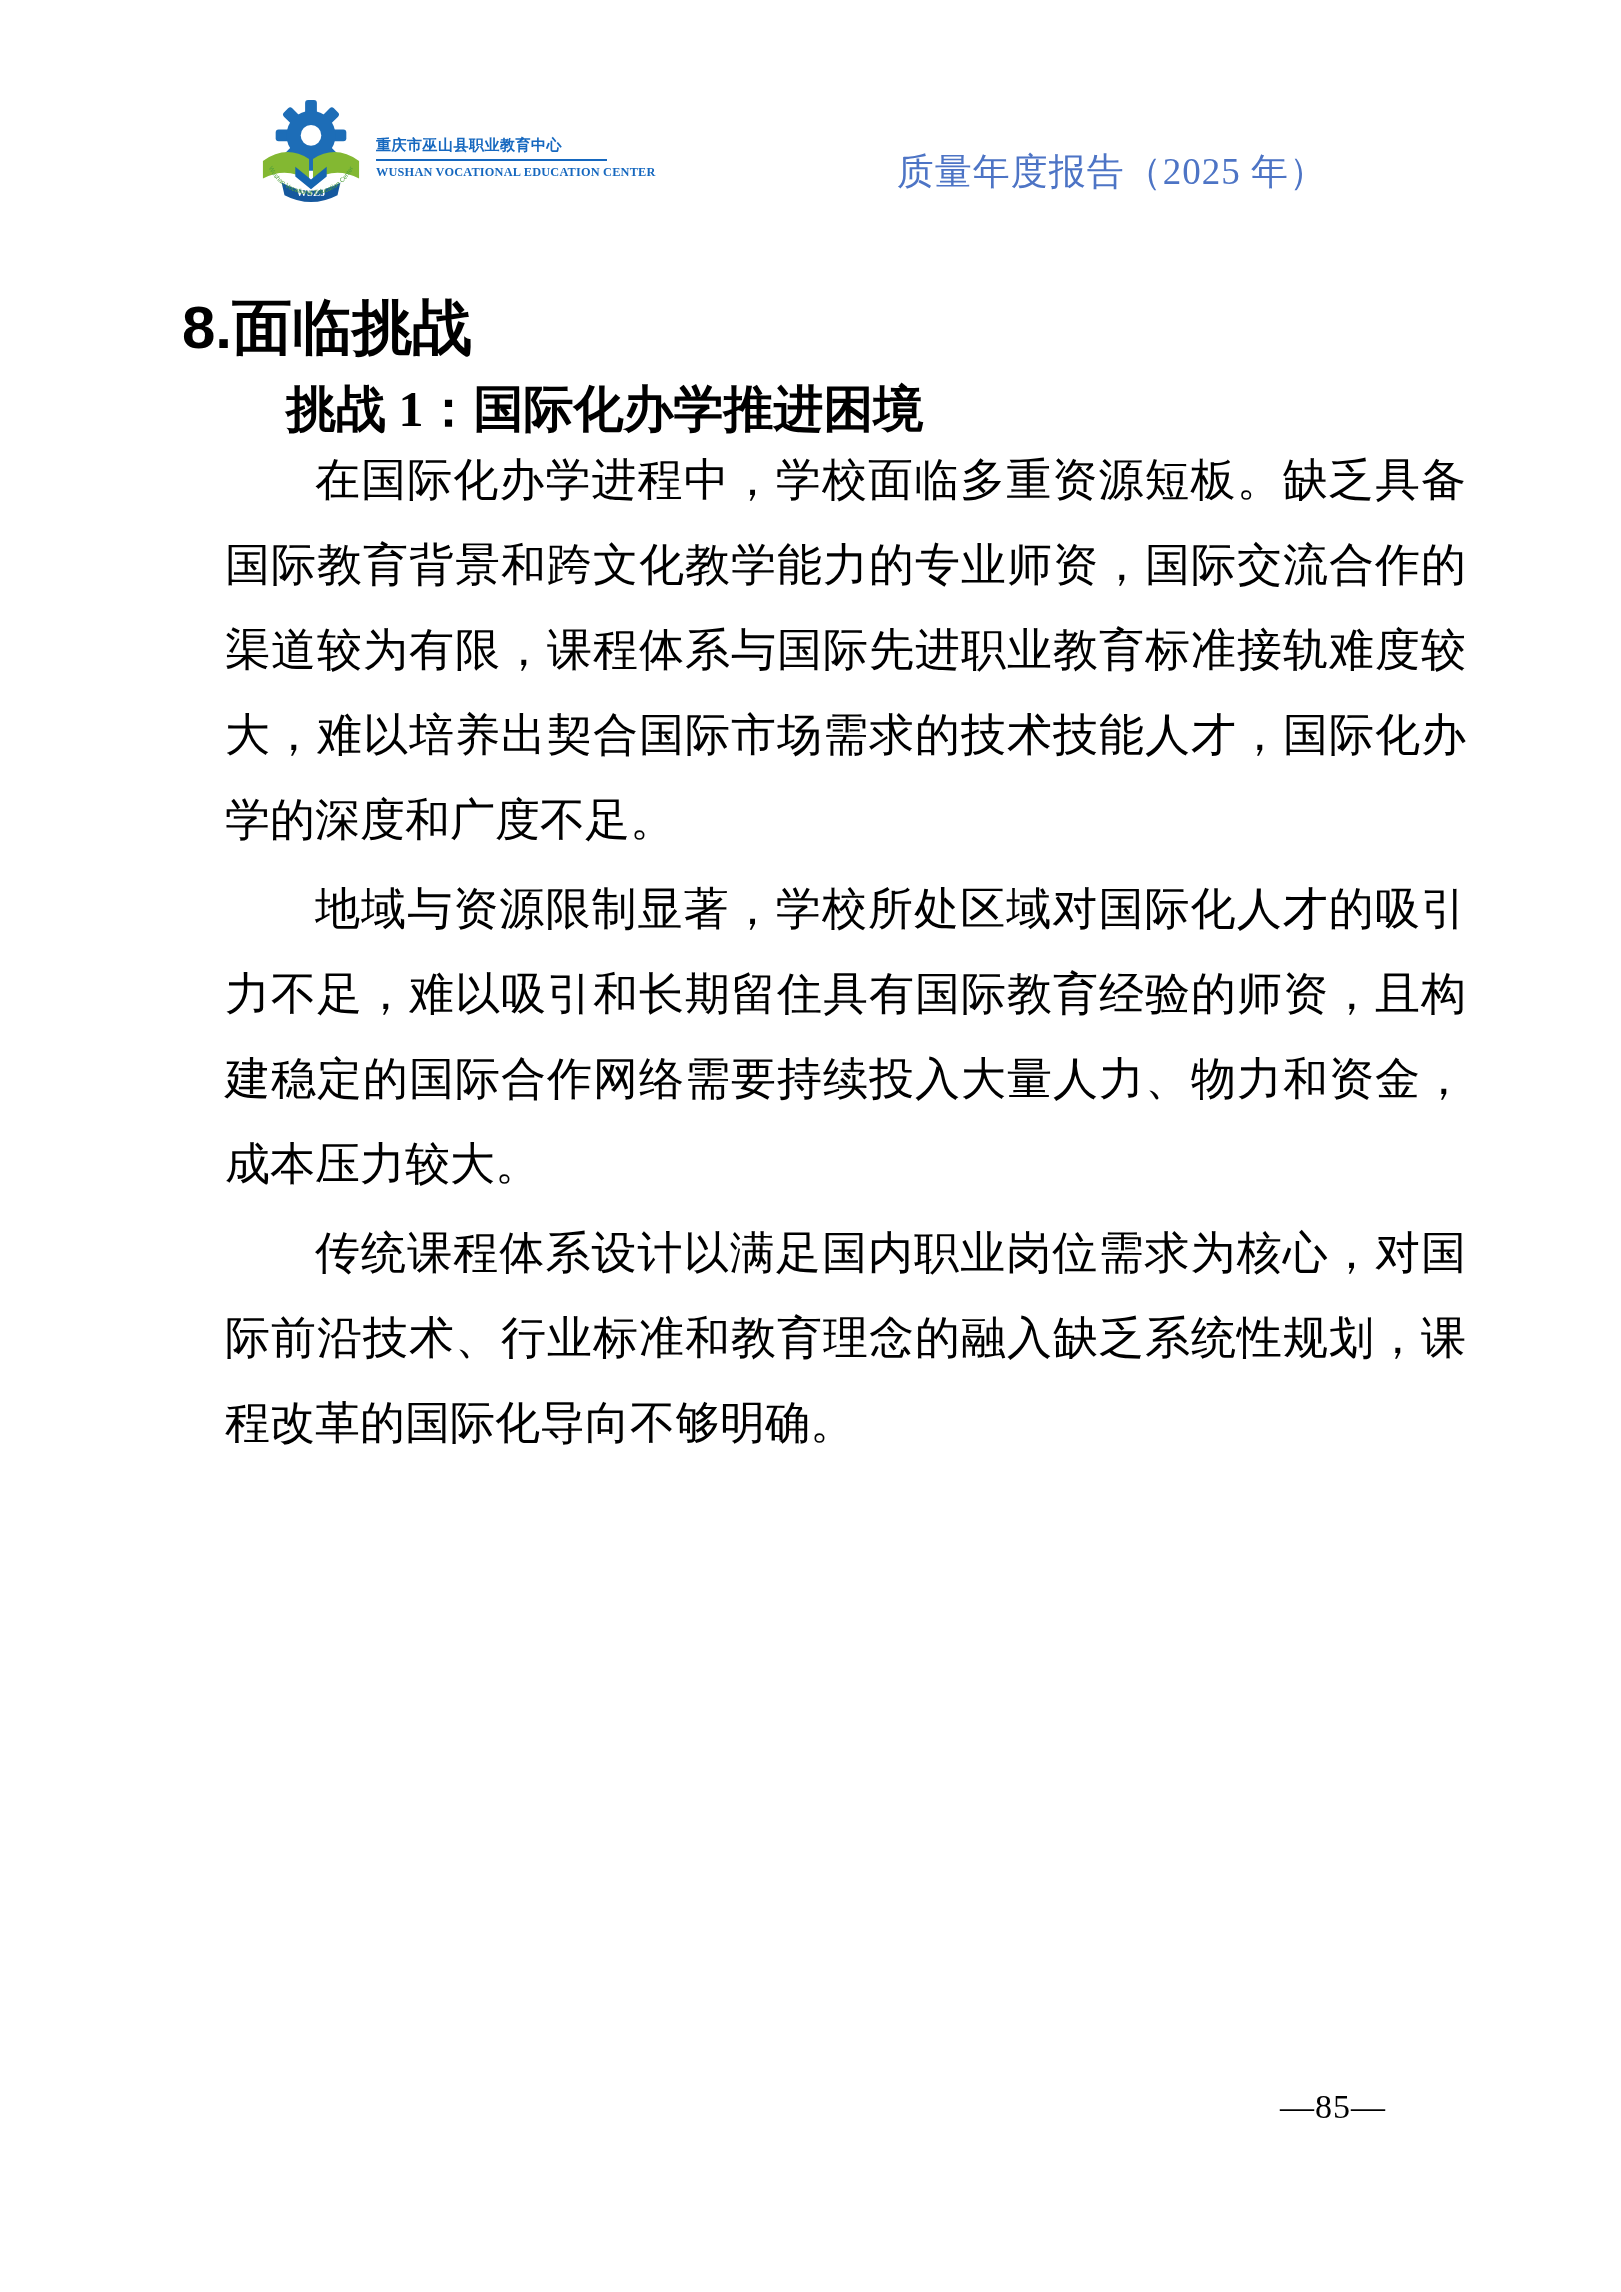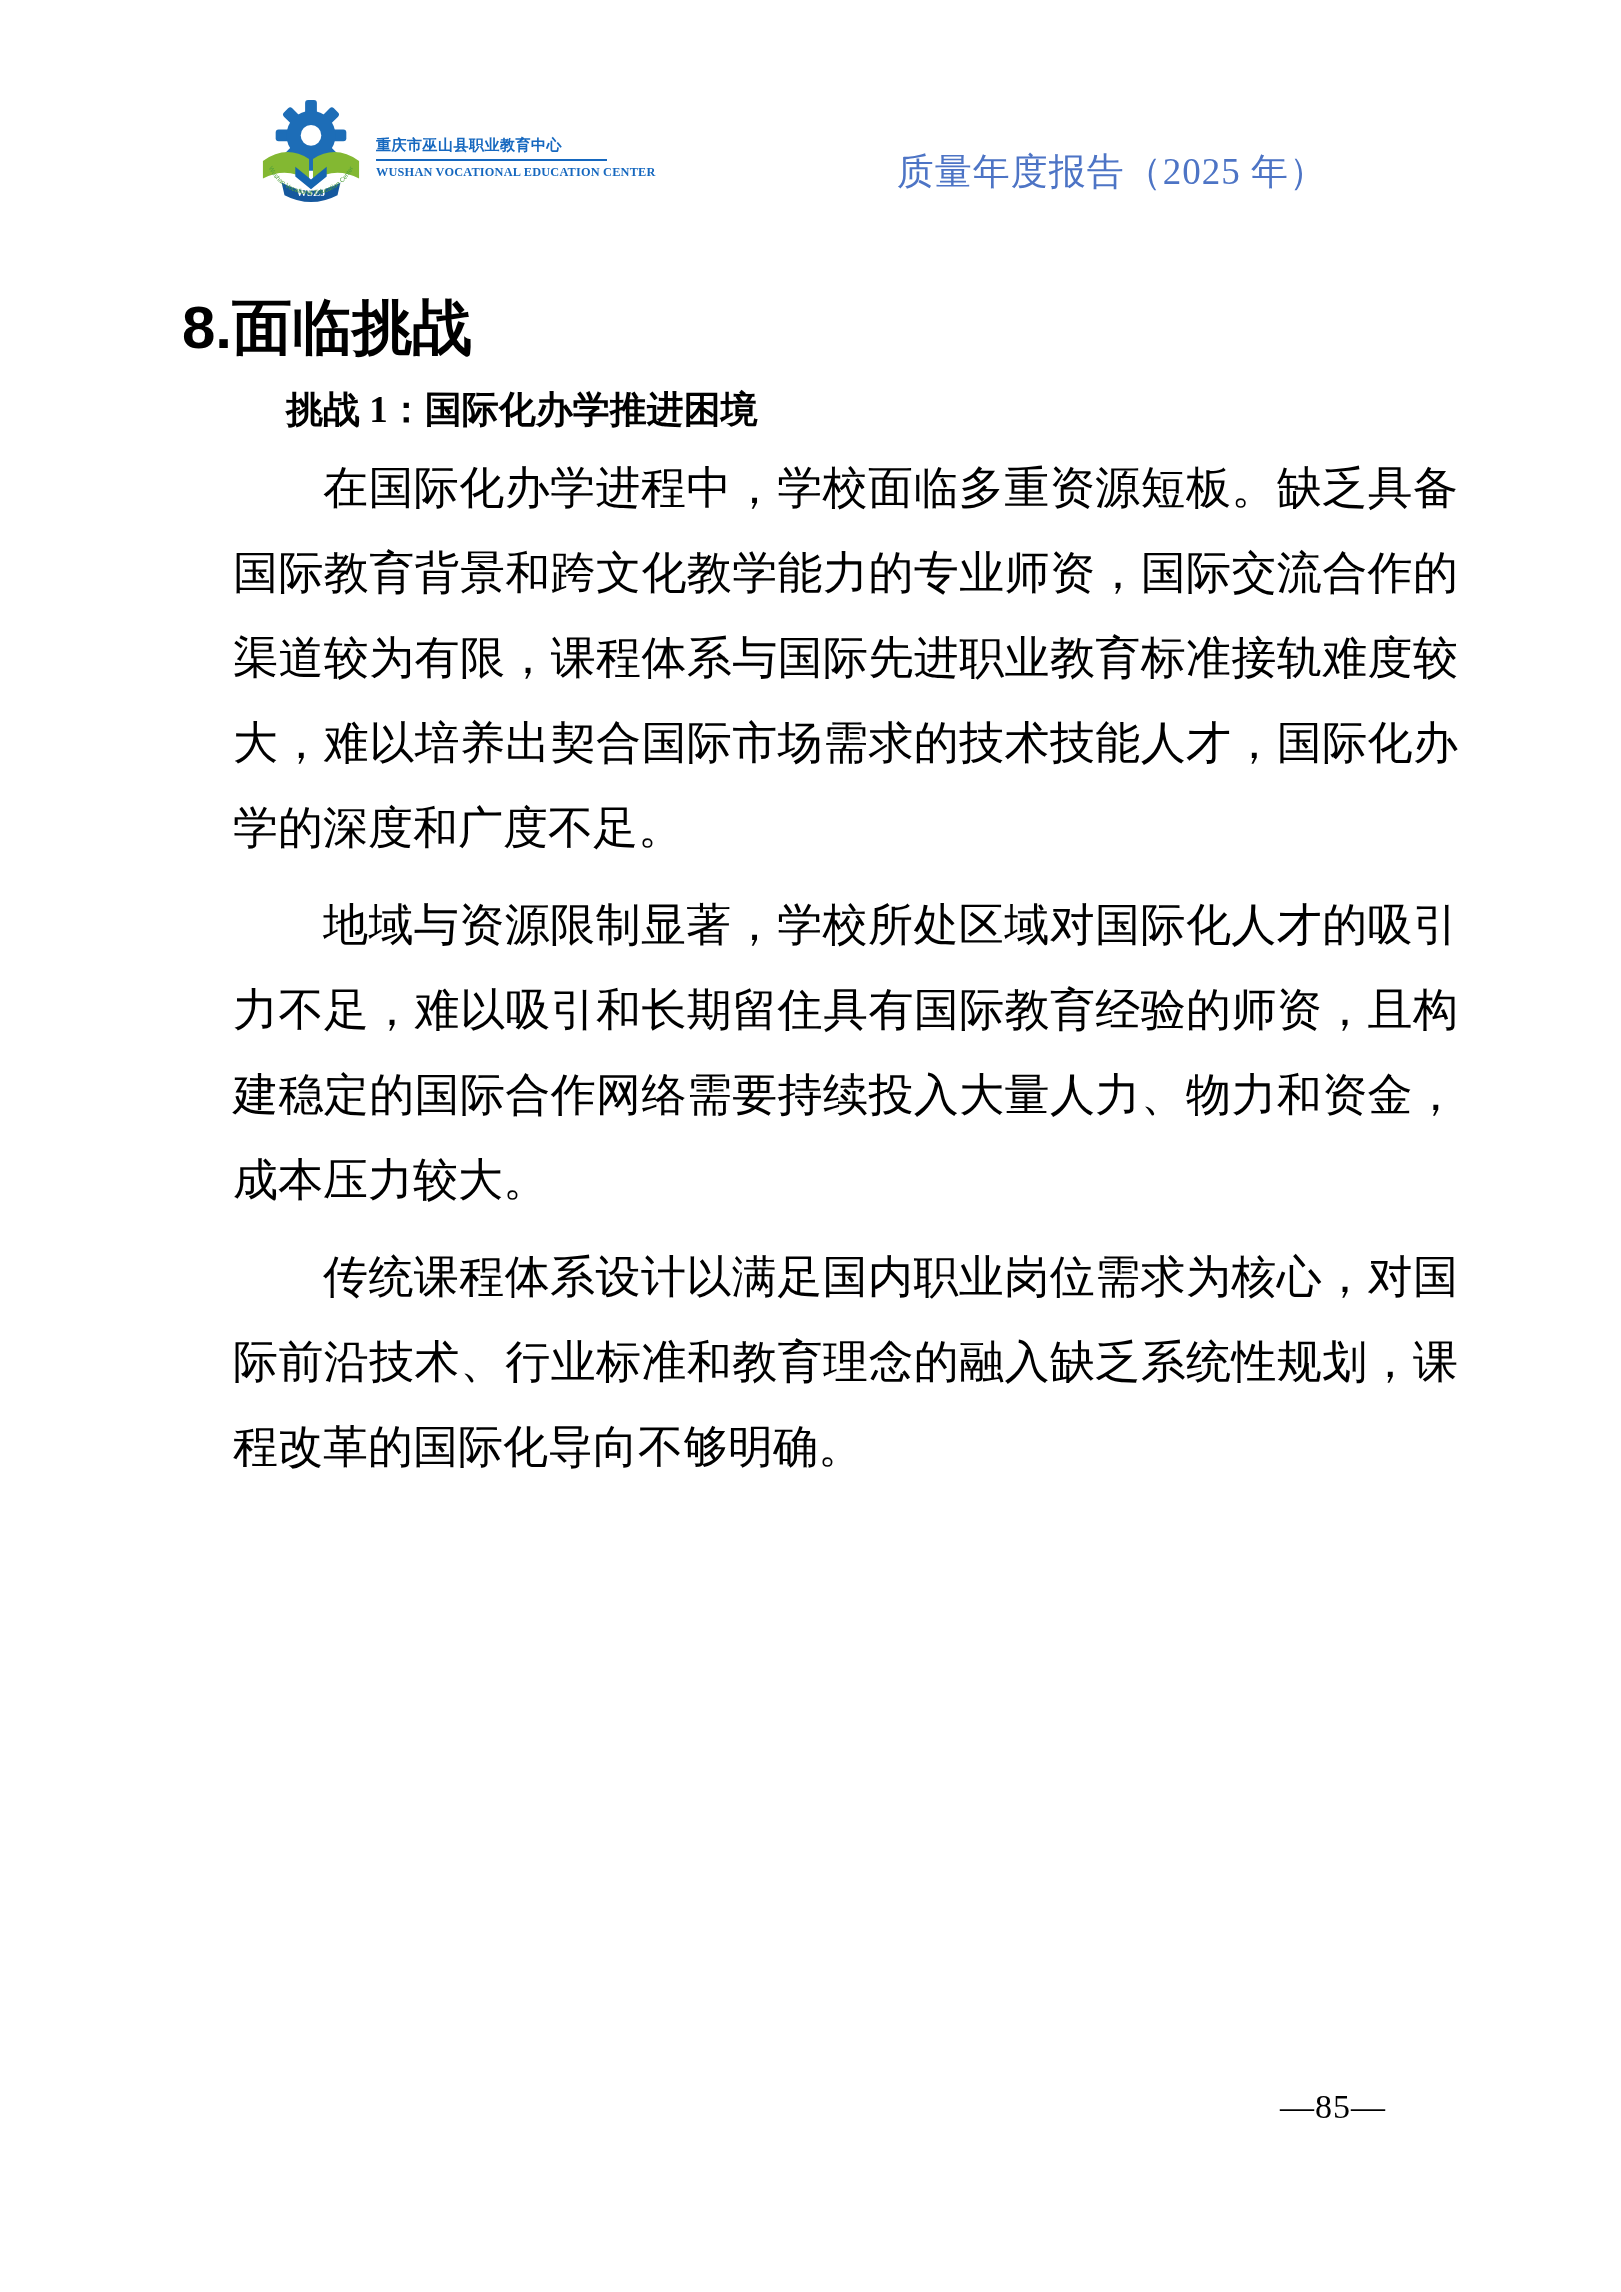--- a/index.html
+++ b/index.html
@@ -51,30 +51,30 @@
     width: 1249px;
   }
   .section-heading {
     font-family: "Liberation Sans", sans-serif;
     font-size: 60px; font-weight: 700;
     line-height: 55px;
     margin: 0 0 0 -39px;
   }
   .sub-heading {
     font-family: "Liberation Serif", serif;
-    font-size: 37px; font-weight: 700;
+    font-size: 50px; font-weight: 700;
     line-height: 49px;
     margin: 30px 0 0 0;
     padding-left: 65px;
   }
   .body-text { margin-top: 3.9px; }
   .body-text p {
     font-size: 45px;
     line-height: 85px;
-    margin: 12px;
+    margin: 4px;
     text-align: justify;
     text-indent: 90px;
     word-break: break-all;
   }
 
   
   .page-number {
     position: absolute; left: 1280px; top: 2088px;
     font-size: 34px; letter-spacing: 1px;
     font-family: "Liberation Serif", serif;

